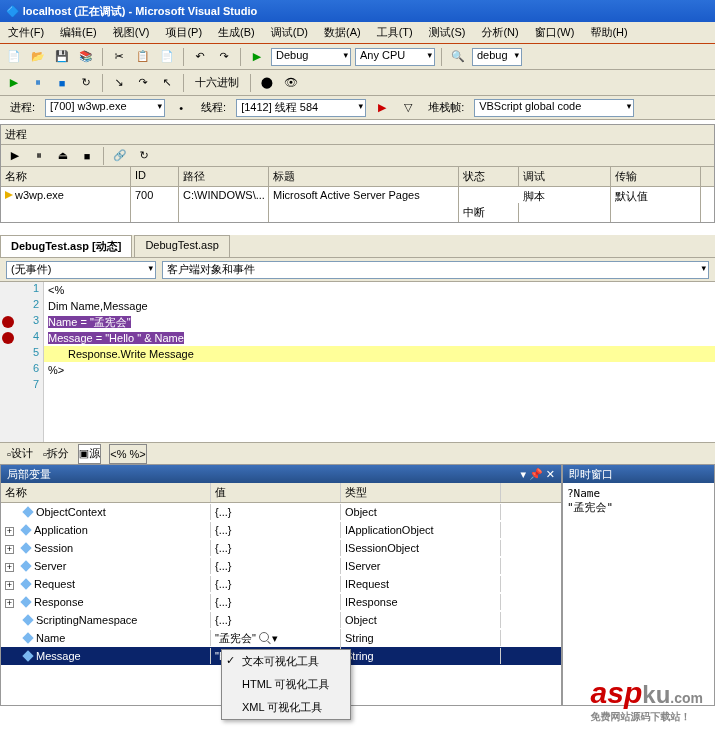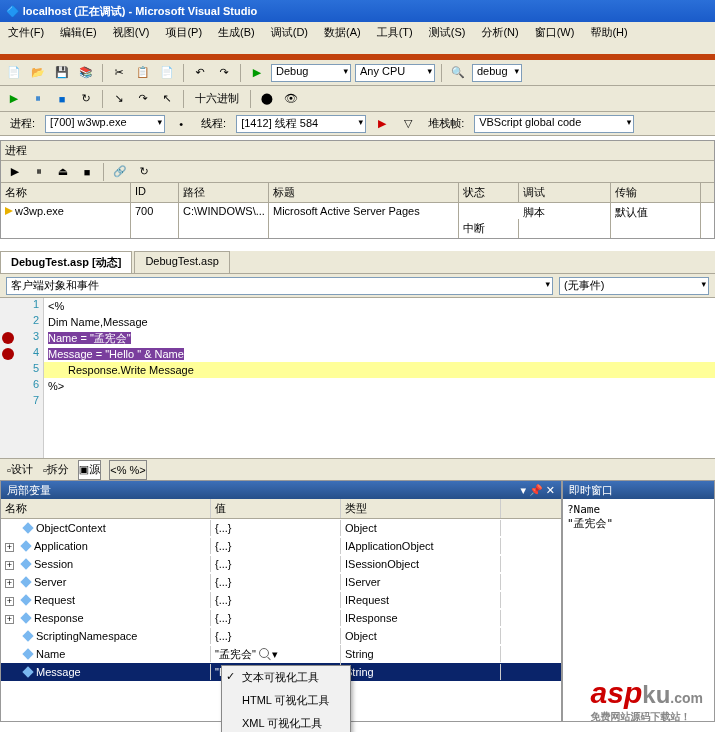--- a/index.html
+++ b/index.html
@@ -1,18 +1,18 @@
 <!DOCTYPE html>
 <html><head>
 <meta charset="utf-8">
 <style>
 * { margin: 0; padding: 0; box-sizing: border-box; font-family: "Microsoft YaHei", SimSun, Tahoma, sans-serif; font-size: 11px; }
 body { width: 715px; height: 732px; background: #fff; overflow: hidden; }
 .titlebar { background: linear-gradient(#2a6fd8, #1a5bc9); color: #fff; height: 22px; line-height: 22px; padding: 0 6px; font-weight: bold; }
-.menubar { background: #ece9d8; border-bottom: 6px solid #c2410c; height: 38px; display: flex; text-align: center; }
+.menubar { background: #ece9d8; border-bottom: 1px solid #c2410c; height: 22px; display: flex; text-align: center; }
 .menu-item { padding: 3px 8px; cursor: default; }
 .toolbar { background: #ece9d8; border-bottom: 1px solid #aca899; height: 26px; display: flex; align-items: center; padding: 0 4px; gap: 4px; }
 .tb-btn { width: 20px; height: 20px; display: inline-flex; align-items: center; justify-content: center; border: 1px solid transparent; }
 .tb-sep { width: 1px; height: 18px; background: #aca899; margin: 0 2px; }
 .dropdown { border: 1px solid #7f9db9; background: #fff; height: 18px; padding: 0 14px 0 4px; position: relative; }
 .dropdown::after { content: "▾"; position: absolute; right: 2px; top: 1px; font-size: 9px; }
 .label { padding: 0 4px; }
 .process-bar { background: #ece9d8; border-bottom: 1px solid #aca899; height: 24px; display: flex; align-items: center; padding: 0 6px; gap: 6px; }
 .grid-header { background: #ece9d8; display: flex; border-bottom: 1px solid #aca899; }
 .grid-header > div, .grid-row > div { border-right: 1px solid #aca899; padding: 2px 4px; overflow: hidden; white-space: nowrap; }
@@ -157,22 +157,22 @@
 </div>
 
 <div style="height:12px"></div>
 
 <div class="tabs">
   <div class="tab active">DebugTest.asp [动态]</div>
   <div class="tab">DebugTest.asp</div>
 </div>
 
 <div class="editor-tools">
+  <span class="dropdown" style="width:150px">(无事件)</span>
   <span class="dropdown" style="flex:1">客户端对象和事件</span>
-  <span class="dropdown" style="width:150px">(无事件)</span>
 </div>
 
 <div class="editor-area">
   <div class="gutter" id="gutter">
       <div style="height: 16px;">1</div>
       <div style="height: 16px;">2</div>
       <div class="bp" style="top: 34px;"></div>
       <div style="height: 16px;">3</div>
       <div class="bp" style="top: 50px;"></div>
       <div style="height: 16px;">4</div>

